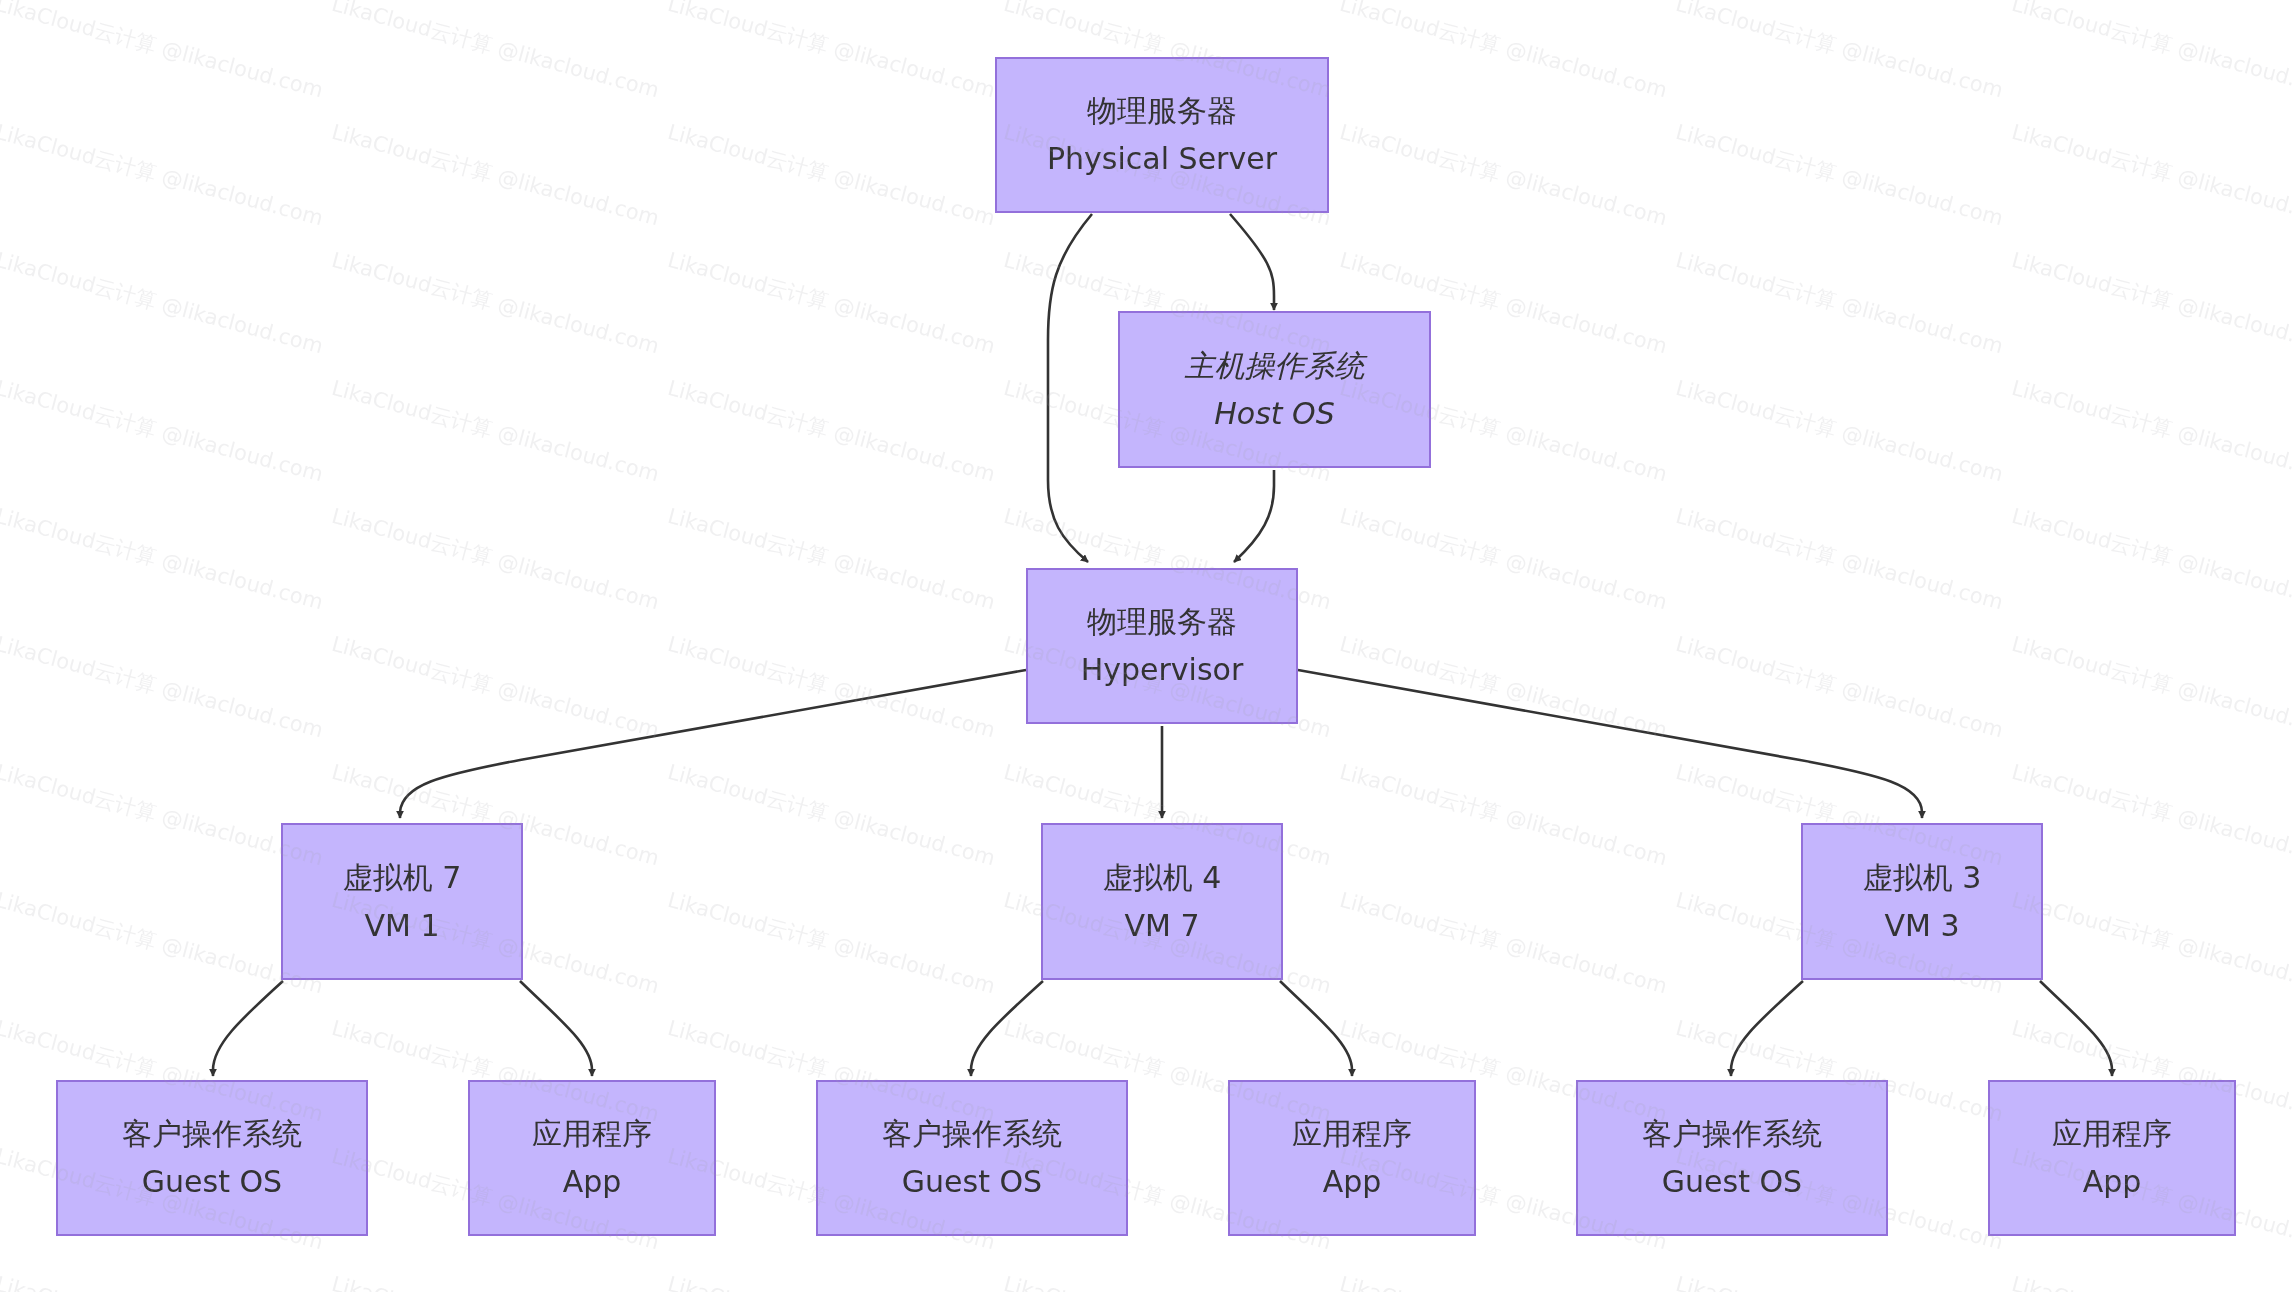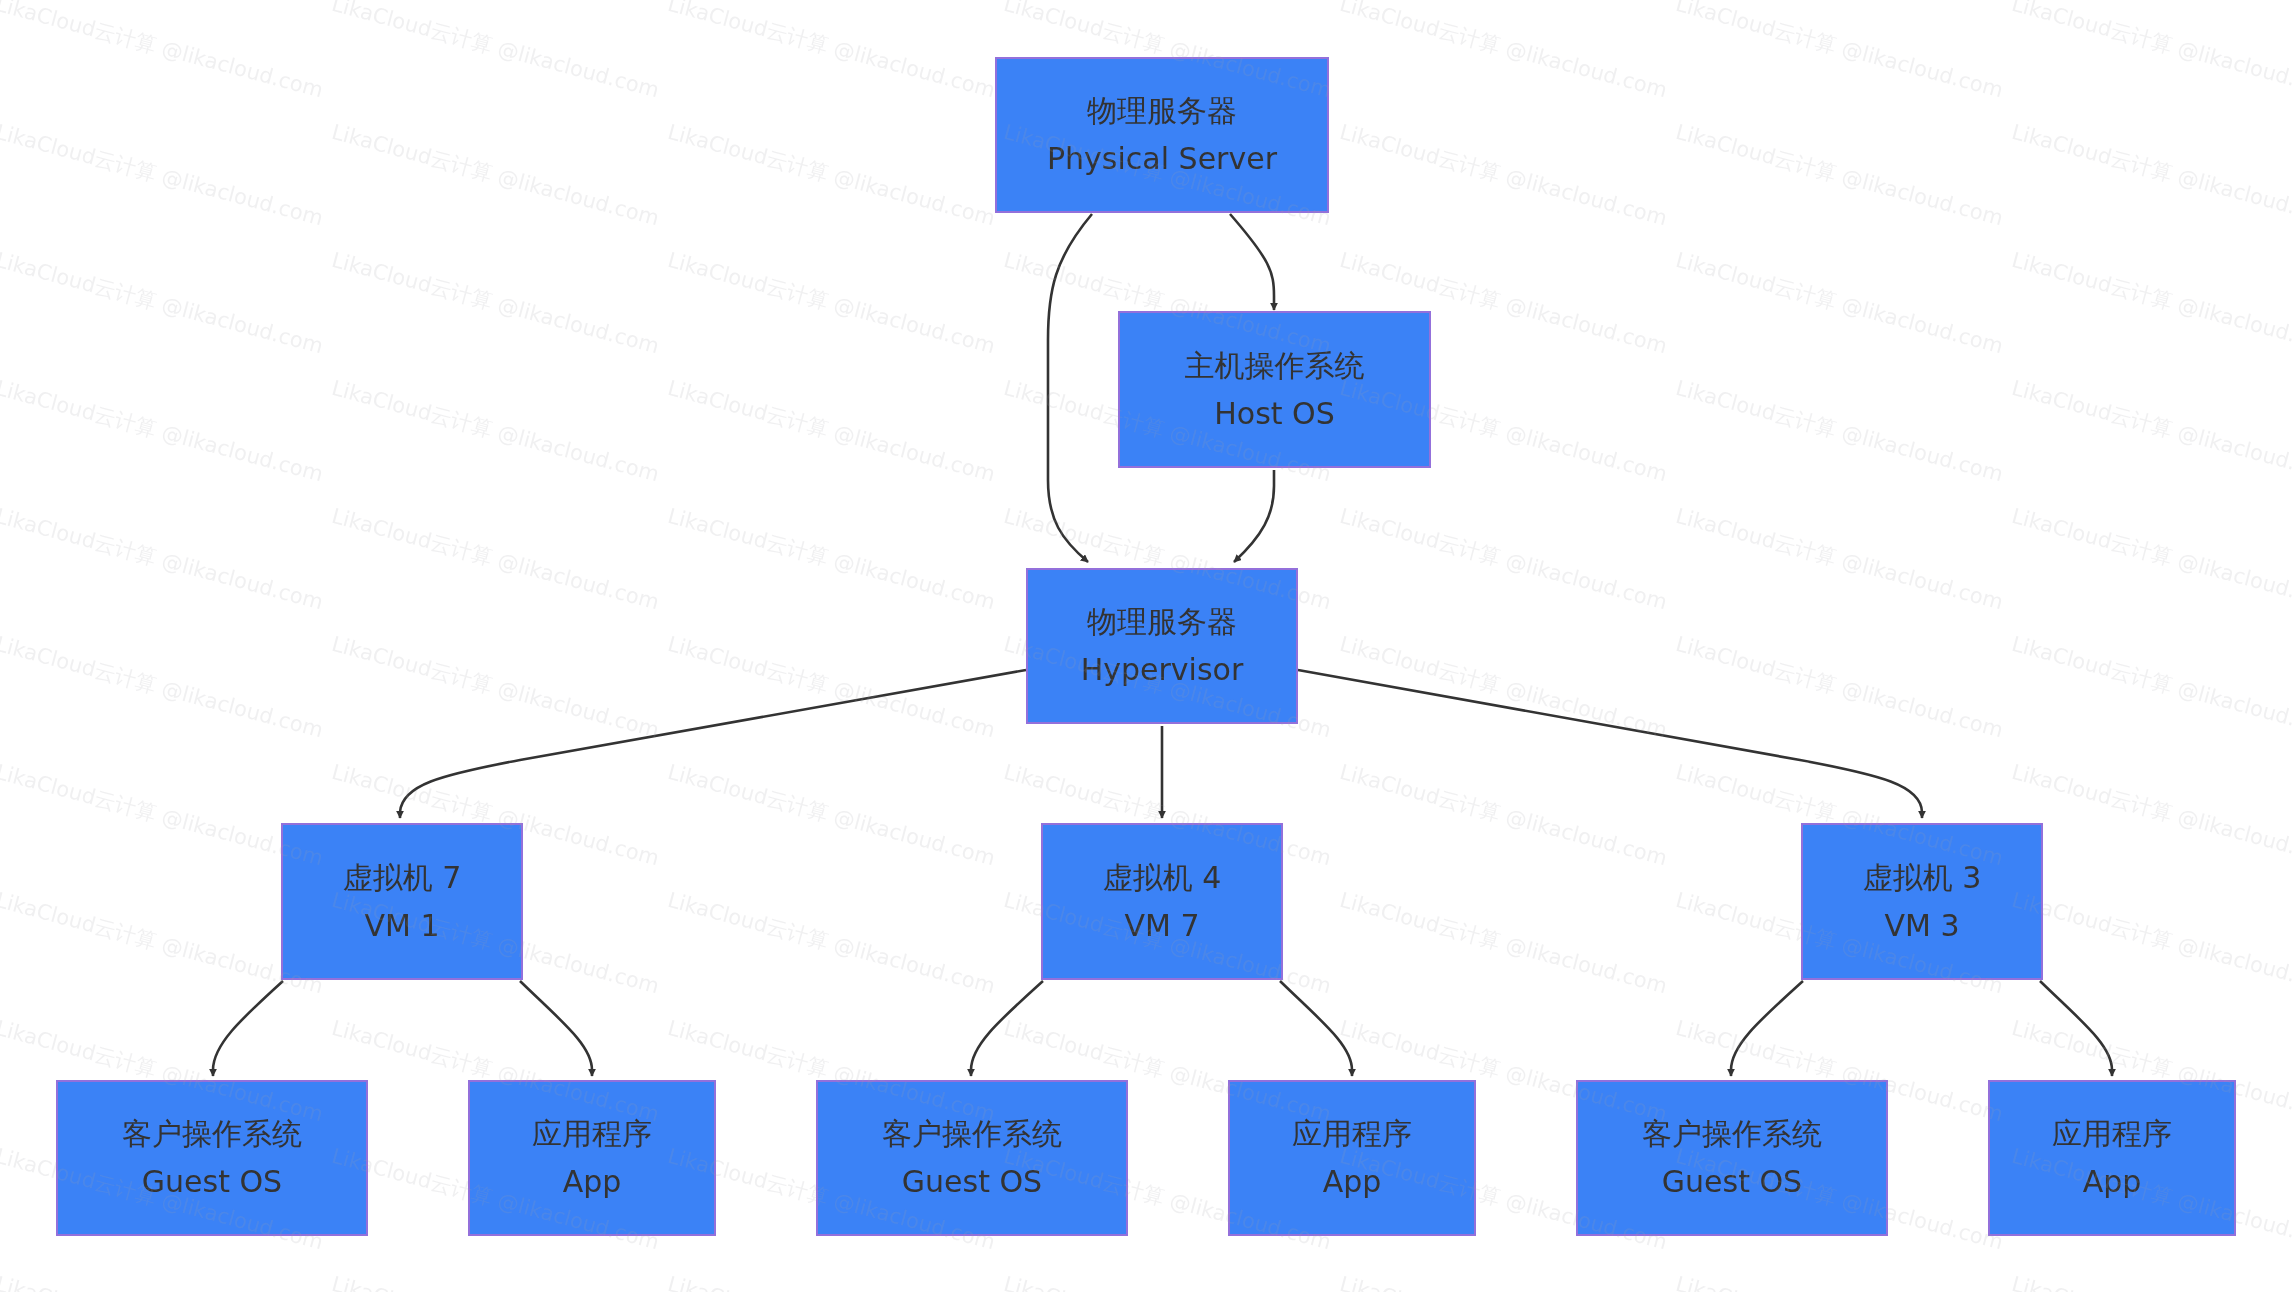--- a/index.html
+++ b/index.html
@@ -2,21 +2,21 @@
 <html><head>
 <meta charset="utf-8">
 <style>
   html, body { margin: 0; padding: 0; background: #ffffff; }
   body { width: 2292px; height: 1292px; position: relative; overflow: hidden;
          font-family: "DejaVu Sans", "Liberation Sans", sans-serif; }
   #wm-layer { position: absolute; inset: 0; pointer-events: none; z-index: 3; overflow: hidden; }
   .wm { position: absolute; white-space: nowrap; font-size: 21px; color: rgba(160,160,170,0.16);
         transform: rotate(15deg); transform-origin: left top; }
   #edges { position: absolute; left: 0; top: 0; z-index: 1; }
-  .node { position: absolute; box-sizing: border-box; background: #3b82f6; border: 2.5px solid #9370DB;
+  .node { position: absolute; box-sizing: border-box; background: #c4b5fd; border: 2.5px solid #9370DB;
           display: flex; flex-direction: column; align-items: center; justify-content: center;
           color: #333333; font-size: 30px; line-height: 48px; z-index: 2; text-align: left; }
   .node span { display: block; white-space: nowrap; }
   .edge { fill: none; stroke: #333333; stroke-width: 2.6px; }
 </style>
 </head>
 <body>
 
 <svg id="edges" width="2292" height="1292">
   <defs>
@@ -35,21 +35,21 @@
   <path class="edge" marker-end="url(#arrow)" d="M1043,981 C1000,1020 971,1045 971,1070 L971,1076"></path>
   <path class="edge" marker-end="url(#arrow)" d="M1280,981 C1320,1020 1352,1045 1352,1070 L1352,1076"></path>
   <path class="edge" marker-end="url(#arrow)" d="M1803,981 C1760,1020 1731,1045 1731,1070 L1731,1076"></path>
   <path class="edge" marker-end="url(#arrow)" d="M2040,981 C2080,1020 2112,1045 2112,1070 L2112,1076"></path>
 </svg>
 
 <div class="node" style="left:995px;top:57px;width:334px;height:156px;">
   <span>物理服务器</span>
   <span>Physical Server</span>
 </div>
-<div class="node" style="left:1118px;top:311px;width:313px;height:157px;">
+<div class="node" style="left:1118px;top:311px;width:313px;height:157px;font-style:italic;">
   <span>主机操作系统</span>
   <span>Host OS</span>
 </div>
 <div class="node" style="left:1026px;top:568px;width:272px;height:156px;">
   <span>物理服务器</span>
   <span>Hypervisor</span>
 </div>
 <div class="node" style="left:281px;top:823px;width:242px;height:157px;">
   <span>虚拟机 7</span>
   <span>VM 1</span>

